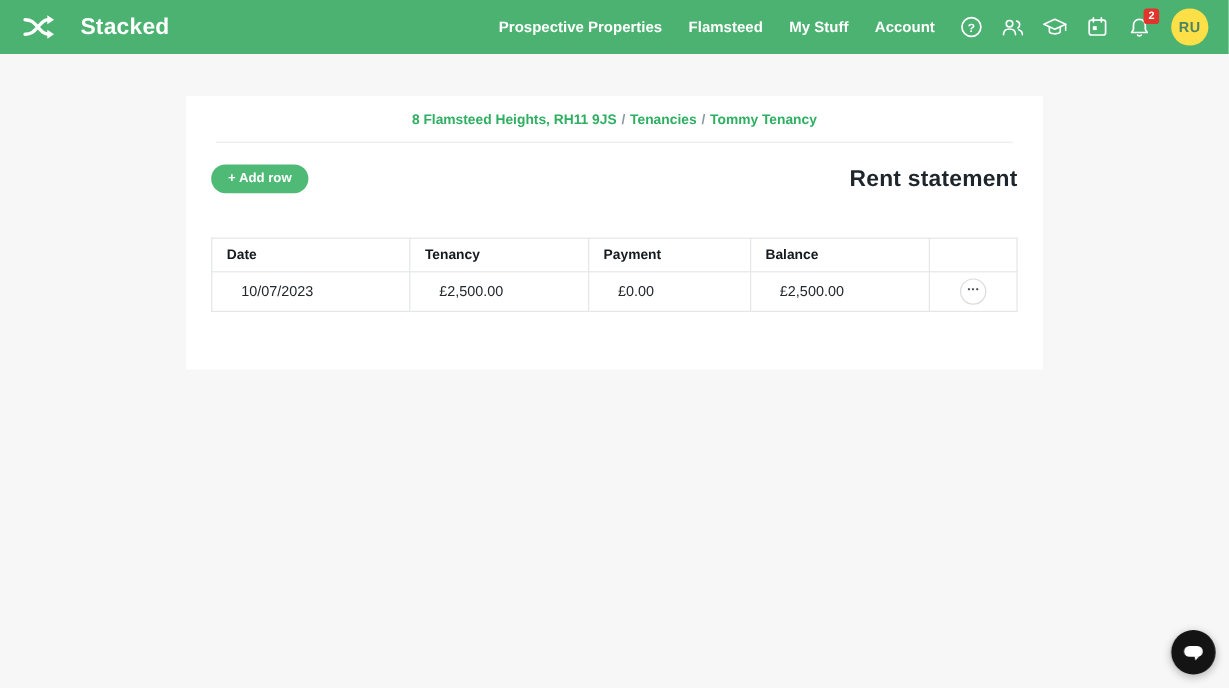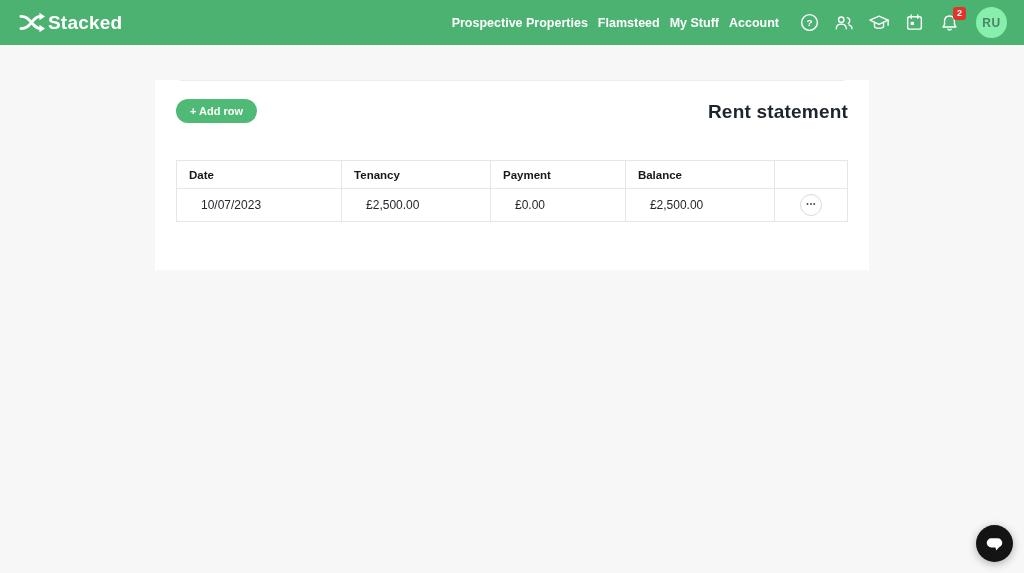--- a/index.html
+++ b/index.html
@@ -21,37 +21,37 @@
 
   
   .app-header{
     height:45px;
     background:var(--header-green);
     display:flex;
     align-items:center;
     padding:0 17px 0 19px;
     color:#fff;
   }
-  .brand{display:flex;gap:3px;cursor:pointer;margin-right:auto;}
+  .brand{display:flex;gap:22px;cursor:pointer;margin-right:auto;}
   .brand-name{font-size:19px;font-weight:800;letter-spacing:.2px;}
-  .main-nav{display:flex;align-items:center;gap:10px;margin-right:20px;}
+  .main-nav{display:flex;align-items:center;gap:22px;margin-right:20px;}
   .nav-link{color:#fff;font-size:12.5px;font-weight:600;text-decoration:none;cursor:pointer;white-space:nowrap;}
   .icon-group{display:flex;align-items:center;gap:15px;}
   .hicon{display:inline-flex;align-items:center;justify-content:center;width:20px;height:20px;cursor:pointer;position:relative;}
   .hicon svg{display:block;}
   .badge{
     position:absolute;top:-6px;right:-7px;
     min-width:13px;height:13px;
     background:var(--badge-red);
     color:#fff;font-size:9px;font-weight:700;line-height:13px;
     text-align:center;border-radius:3px;padding:0 2px;
   }
   .avatar{
     width:31px;height:31px;border-radius:50%;
-    background:#86efac;color:#4A8463;
+    background:#fde047;color:#4A8463;
     display:flex;align-items:center;justify-content:center;
     font-size:12px;font-weight:700;letter-spacing:.5px;
     cursor:pointer;margin-left:2px;
   }
 
   
   .card{
     width:714px;
     margin:35px auto 0;
     background:#fff;
@@ -178,20 +178,23 @@
       </svg>
       <span class="badge">2</span>
     </span>
     <div class="avatar">
       <span>RU</span>
     </div>
   </div>
 </header>
 
 <main class="card">
+  <div class="breadcrumb">
+    <a>8 Flamsteed Heights, RH11 9JS</a><span class="crumb-sep">/</span><a>Tenancies</a><span class="crumb-sep">/</span><a>Tommy Tenancy</a>
+  </div>
   <hr class="card-divider">
 
   <div class="card-content">
     <div class="toolbar">
       <button class="add-row-btn">+ Add row</button>
       <h1 class="page-title">Rent statement</h1>
     </div>
 
     <table>
       <colgroup>

